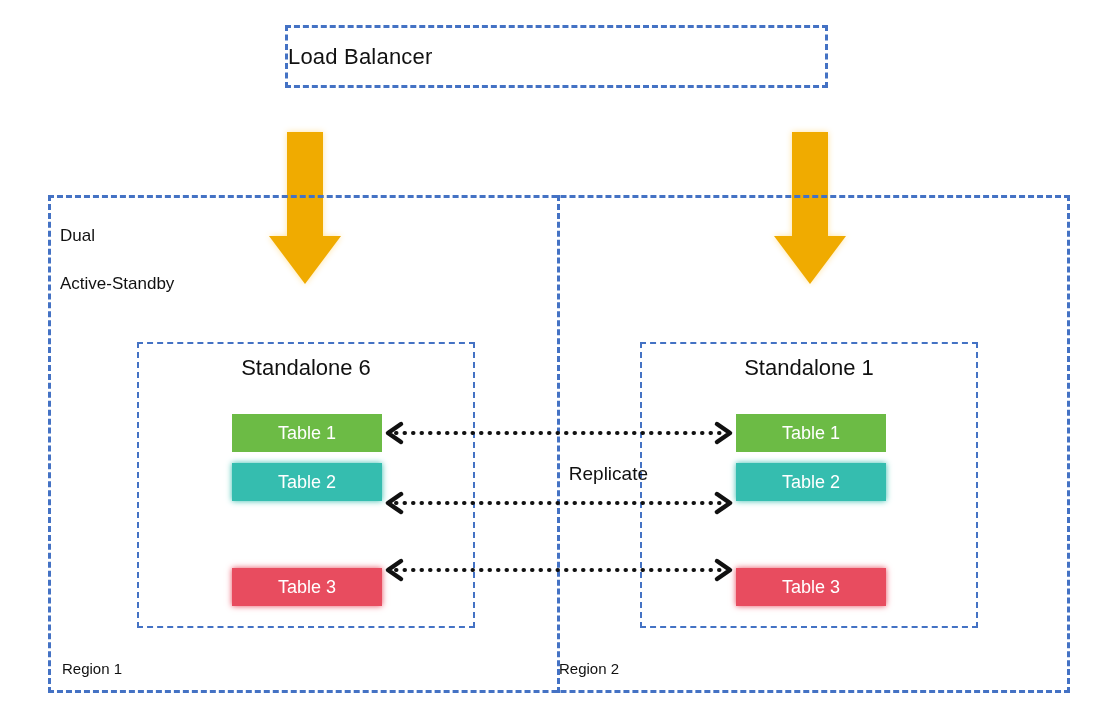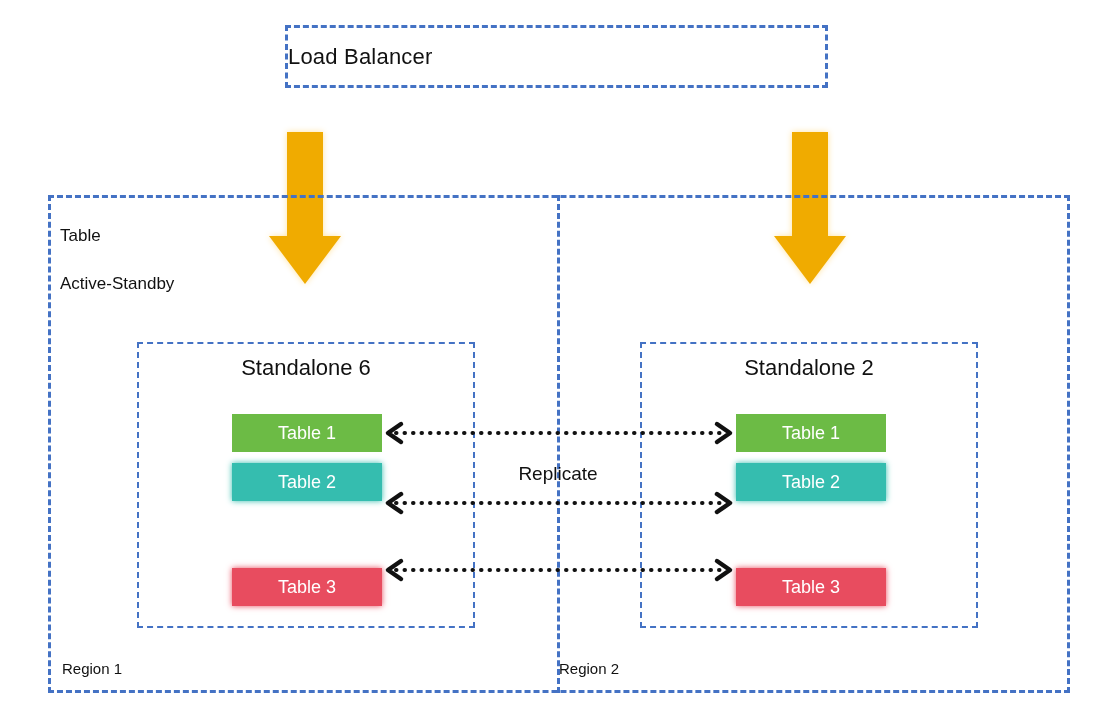--- a/index.html
+++ b/index.html
@@ -82,22 +82,22 @@
   .dotline {
     stroke: var(--dotted_black); stroke-width: 4;
     stroke-linecap: round; stroke-dasharray: 0.5 8; fill: none;
   }
   .chev {
     stroke: var(--dotted_black); stroke-width: 4.5;
     stroke-linecap: round; stroke-linejoin: round; fill: none;
   }
 
   .replicate-label {
-    left: 498px; top: 463px; width: 120px;
-    text-align: center; font-size: 19px;
+    left: 528px; top: 463px; width: 120px;
+    text-align: right; font-size: 19px;
   }
 </style>
 </head>
 <body>
 
 <div class="canvas">
 
   <div class="abs dashed-box lb-box">
     <span class="lb-label">Load Balancer</span>
   </div>
@@ -110,33 +110,33 @@
   <div class="abs flow-arrow flow-arrow-right">
     <svg width="80" height="152" viewBox="0 0 80 152">
       <polygon points="22,0 58,0 58,104 76,104 40,152 4,104 22,104" fill="#F0AB00"></polygon>
     </svg>
   </div>
 
   <div class="abs dashed-box group-box"></div>
   <div class="abs region-divider"></div>
 
   <div class="abs group-label">
-    <div>Table</div>
+    <div>Dual</div>
     <div>Active-Standby</div>
   </div>
 
   <div class="abs region-label region-1">Region 1</div>
   <div class="abs region-label region-2">Region 2</div>
 
   <div class="abs dashed-box thin standalone-box standalone-1">
     <div class="standalone-title">Standalone 6</div>
   </div>
 
   <div class="abs dashed-box thin standalone-box standalone-2">
-    <div class="standalone-title">Standalone 2</div>
+    <div class="standalone-title">Standalone 1</div>
   </div>
 
   <div class="col-left">
     <div class="abs table-chip t-green row-1">Table 1</div>
     <div class="abs table-chip t-teal  row-2">Table 2</div>
     <div class="abs table-chip t-red   row-3">Table 3</div>
   </div>
 
   <div class="col-right">
     <div class="abs table-chip t-green row-1">Table 1</div>

